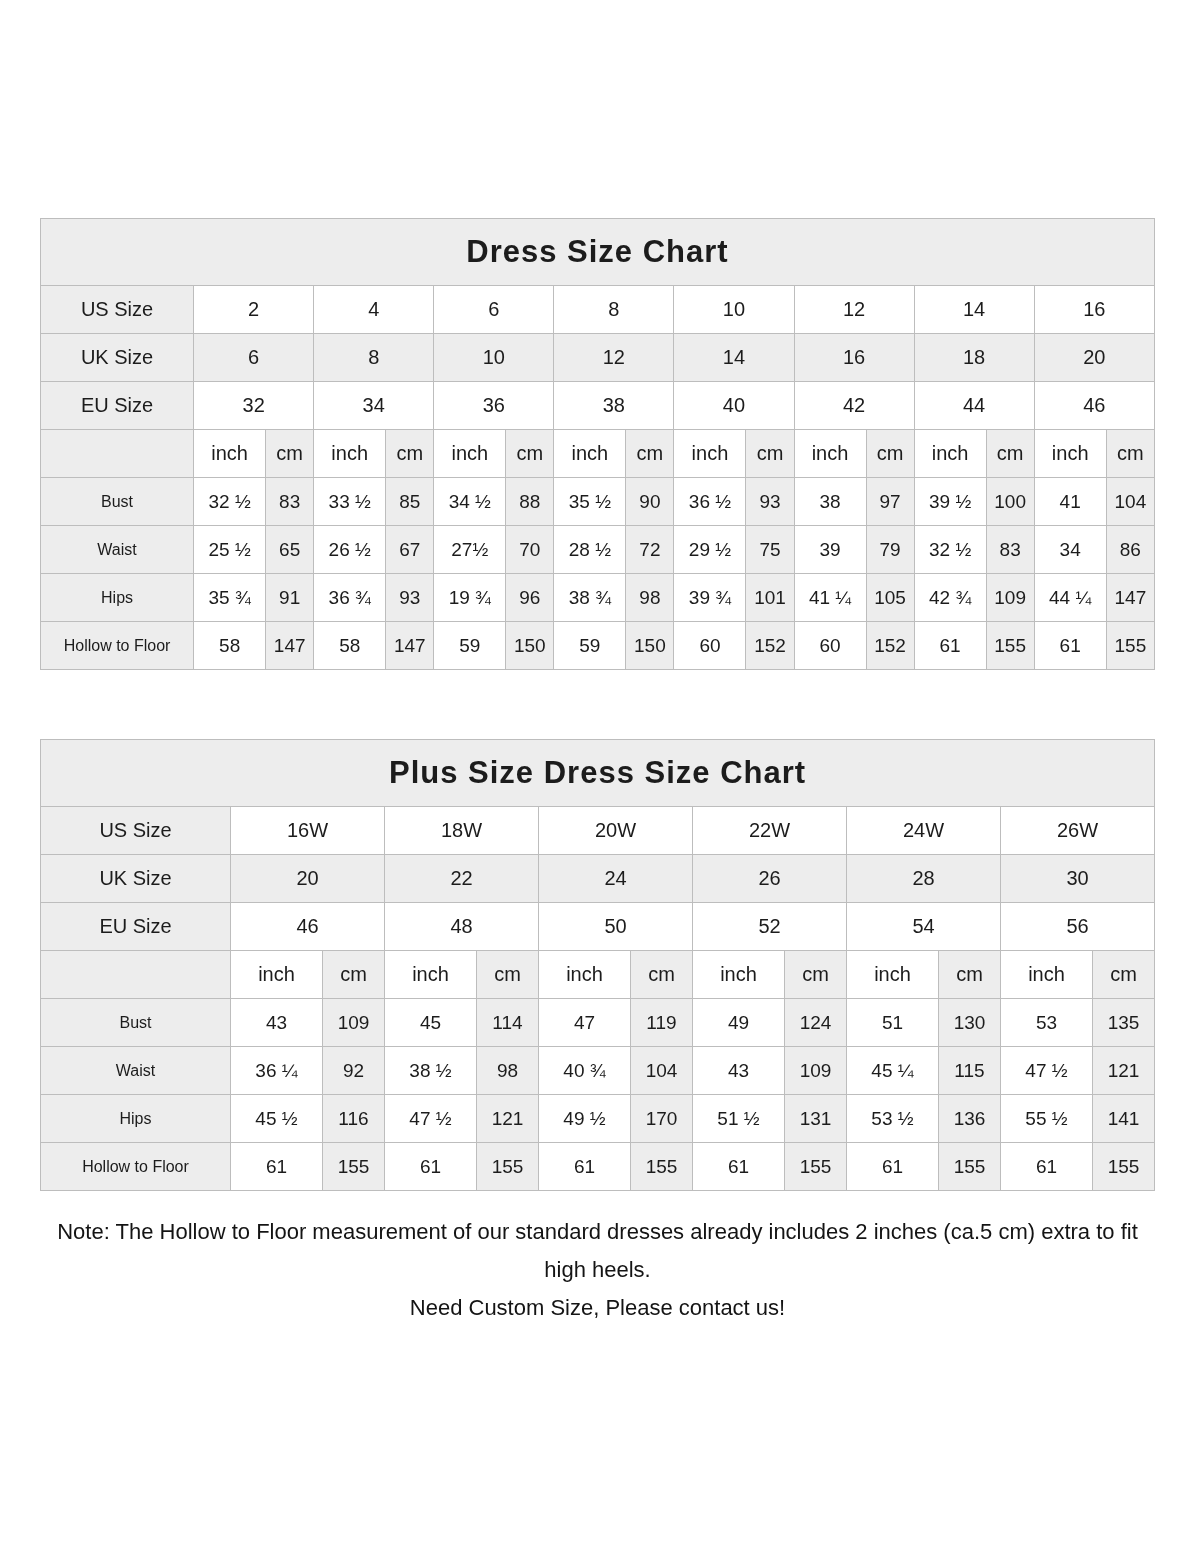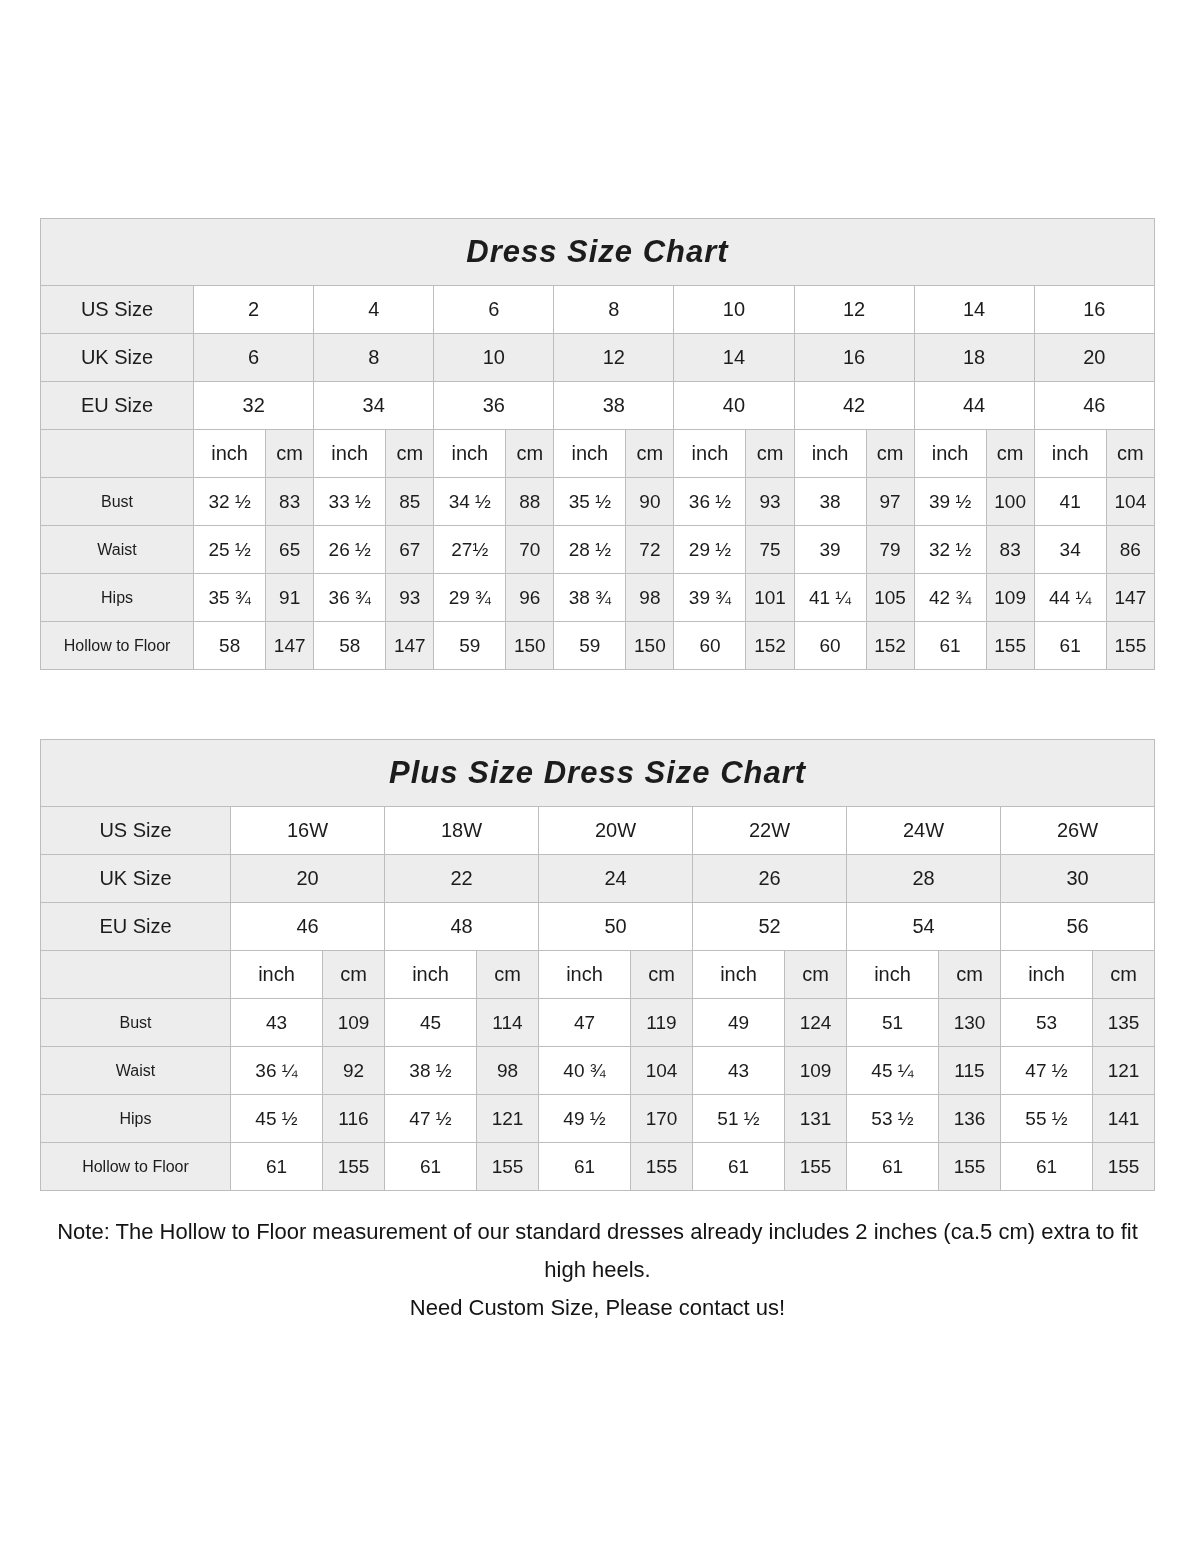--- a/index.html
+++ b/index.html
@@ -32,21 +32,20 @@
     padding: 0;
     overflow: hidden;
     white-space: nowrap;
   }
   .size-table td.title-cell {
     height: 66px;
     font-size: 31px;
     font-weight: 700;
     letter-spacing: 1px;
     background: #ededed;
-    font-style: italic;
   }
   .size-table tr.size-row td,
   .size-table tr.unit-row td,
   .size-table tr.measure-row td {
     height: 47px;
   }
   .size-table tr.size-row td,
   .size-table tr.unit-row td { font-size: 20px; }
   .size-table td.label {
     background: #ededed;
@@ -180,21 +179,21 @@
           <td class="gray">83</td>
           <td>34</td>
           <td class="gray">86</td>
         </tr>
         <tr class="measure-row">
           <td class="label">Hips</td>
           <td>35 ¾</td>
           <td class="gray">91</td>
           <td>36 ¾</td>
           <td class="gray">93</td>
-          <td>29 ¾</td>
+          <td>19 ¾</td>
           <td class="gray">96</td>
           <td>38 ¾</td>
           <td class="gray">98</td>
           <td>39 ¾</td>
           <td class="gray">101</td>
           <td>41 ¼</td>
           <td class="gray">105</td>
           <td>42 ¾</td>
           <td class="gray">109</td>
           <td>44 ¼</td>

